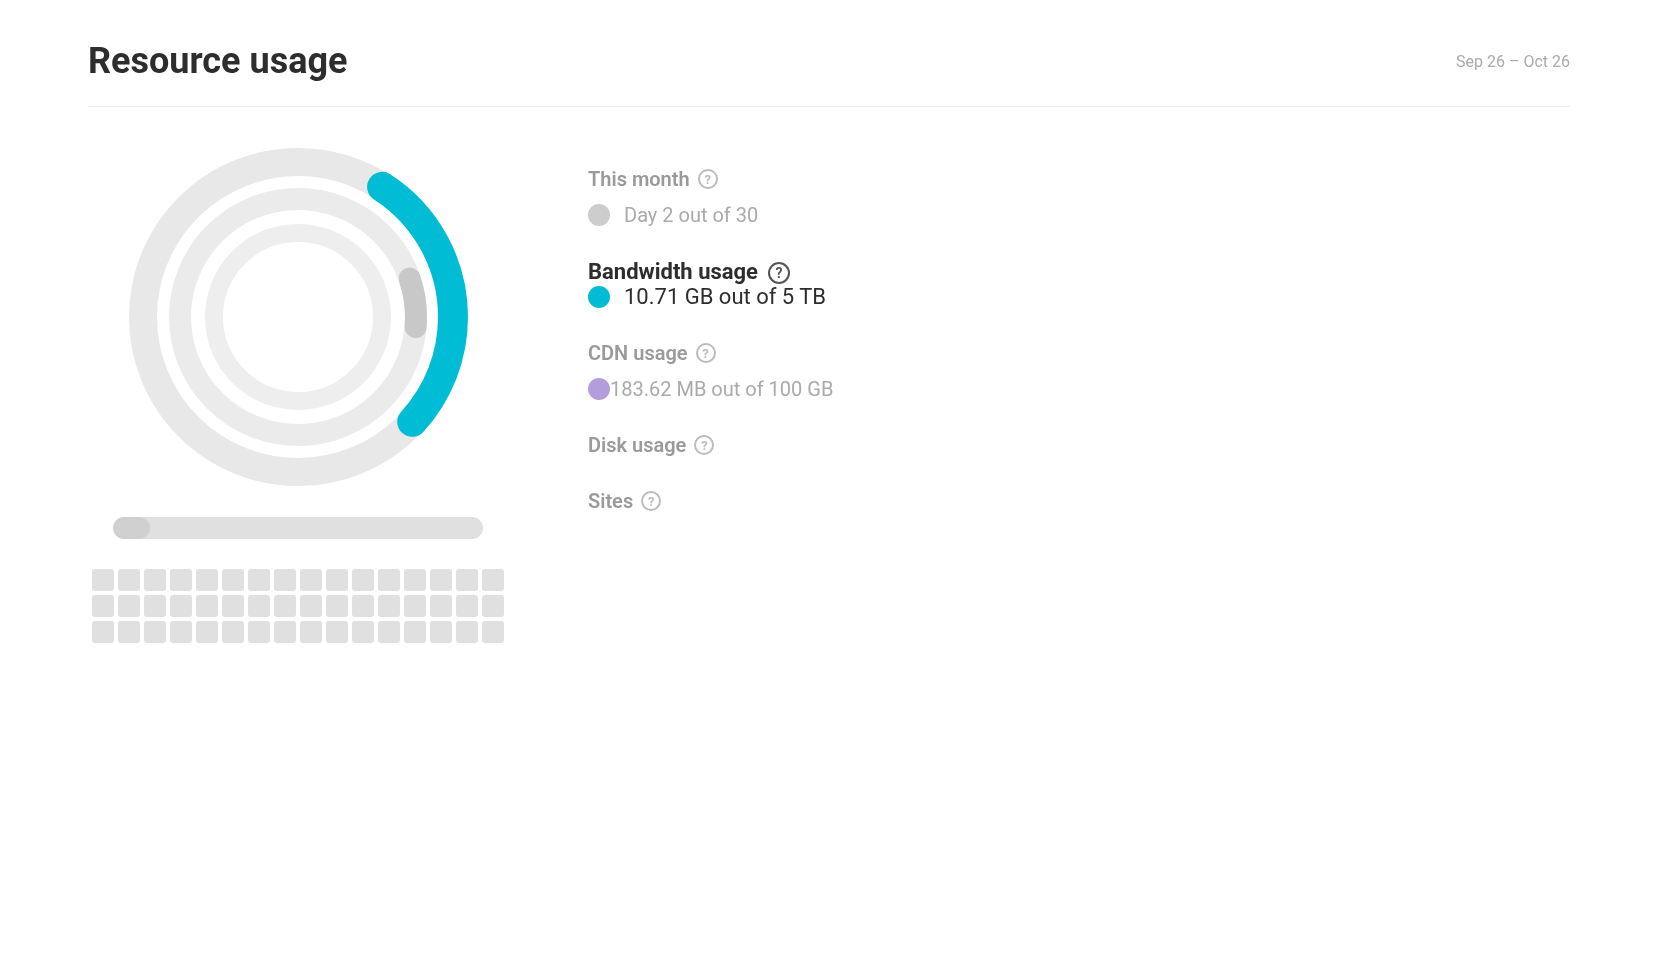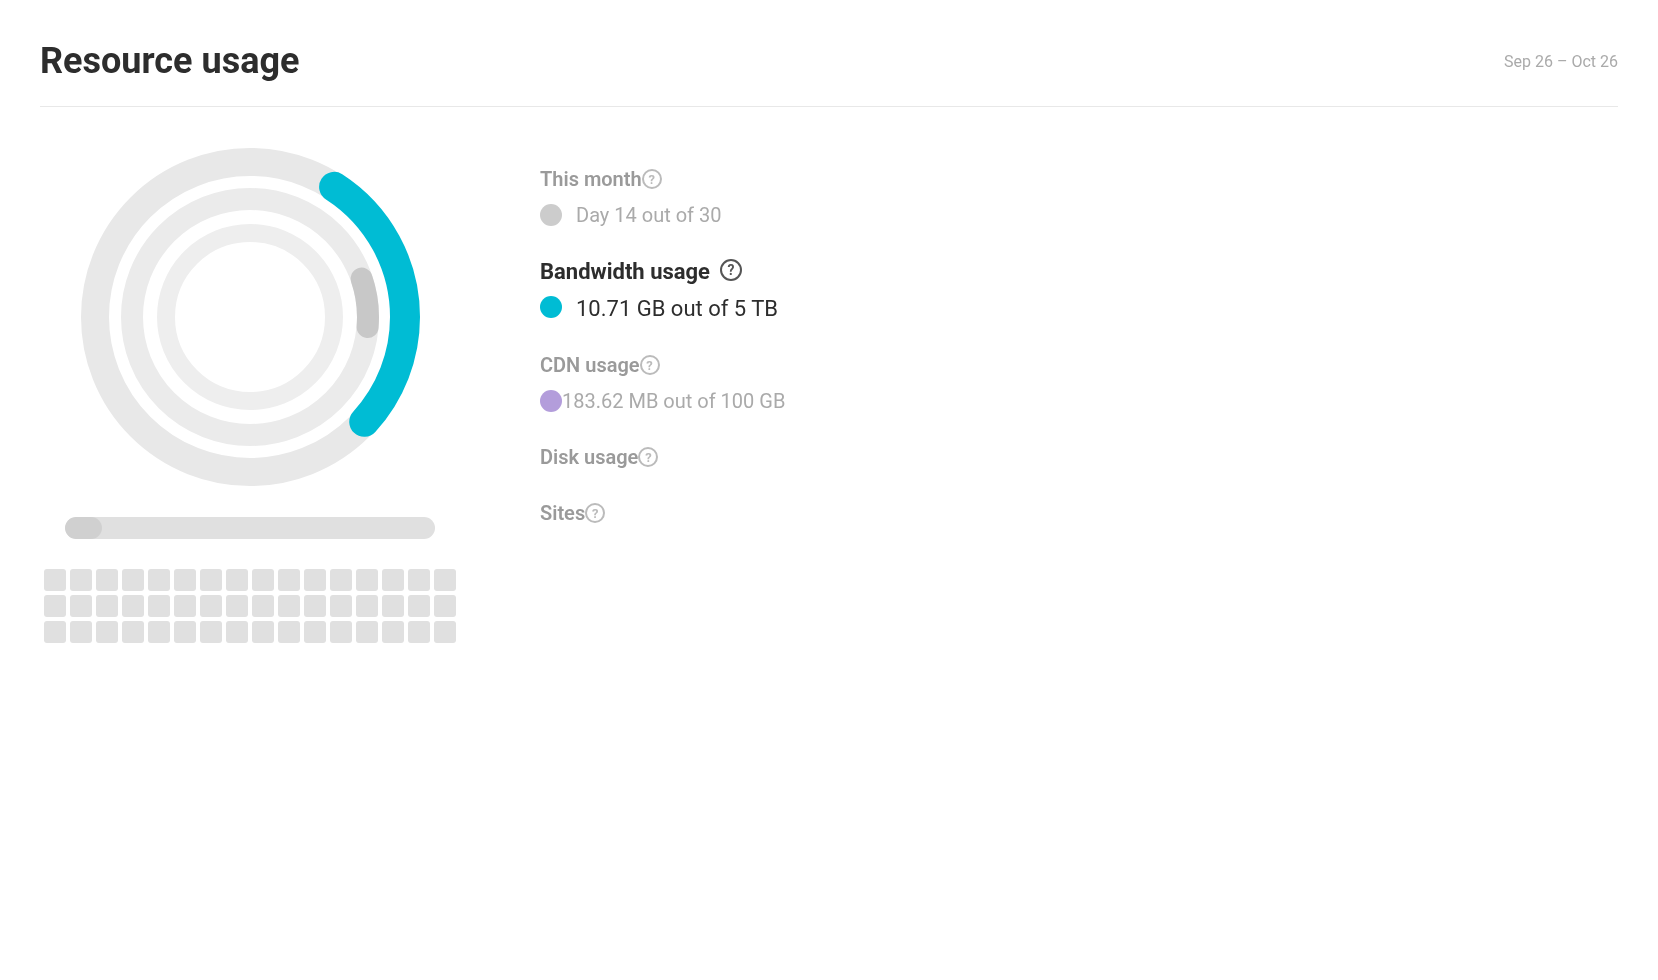--- a/index.html
+++ b/index.html
@@ -5,21 +5,21 @@
     * { box-sizing: border-box; margin: 0; padding: 0; }
     body {
       font-family: -apple-system, BlinkMacSystemFont, 'Segoe UI', Roboto, sans-serif;
       background: #ffffff;
       color: #333;
       width: 1658px;
       min-height: 980px;
     }
 
     .page-container {
-      padding: 40px 40px;
+      padding: 40px 88px;
     }
 
     .header {
       display: flex;
       justify-content: space-between;
       align-items: center;
       padding-bottom: 24px;
       border-bottom: 1px solid #e8e8e8;
       margin-bottom: 40px;
     }
@@ -104,20 +104,21 @@
     .this-month-group {
       margin-bottom: 32px;
     }
 
     .section-label {
       font-size: 20px;
       font-weight: 600;
       color: #9a9a9a;
       display: flex;
       align-items: center;
+      gap: 8px;
       margin-bottom: 12px;
     }
 
     .section-label .help-icon {
       width: 20px;
       height: 20px;
       border-radius: 50%;
       border: 2px solid #bbb;
       display: inline-flex;
       align-items: center;
@@ -155,42 +156,42 @@
 
     .bandwidth-group {
       margin-bottom: 32px;
     }
 
     .bandwidth-label {
       font-size: 22px;
       font-weight: 700;
       color: #2d2d2d;
       display: flex;
-      align-items: flex-start;
+      align-items: flex-end;
       gap: 10px;
-      margin-bottom: 12px;
     }
 
     .bandwidth-label .help-icon {
       width: 22px;
       height: 22px;
       border-radius: 50%;
       border: 2px solid #555;
       display: inline-flex;
       align-items: center;
       justify-content: center;
       font-size: 14px;
       color: #555;
       font-weight: 700;
       cursor: pointer;
       flex-shrink: 0;
     }
 
     .bandwidth-value {
       display: flex;
+      align-items: center;
       gap: 14px;
       font-size: 22px;
       color: #2d2d2d;
       font-weight: 400;
     }
 
     .cdn-group, .disk-group, .sites-group {
       margin-bottom: 32px;
     }
 
@@ -295,21 +296,21 @@
 
     <div class="stats-section">
 
       <div class="this-month-group">
         <div class="section-label">
           <span>This month</span>
           <span class="help-icon">?</span>
         </div>
         <div class="stat-row">
           <span class="dot dot-gray"></span>
-          <span>Day 14 out of 30</span>
+          <span>Day 2 out of 30</span>
         </div>
       </div>
 
       <div class="bandwidth-group">
         <div class="bandwidth-label">
           <span>Bandwidth usage</span>
           <span class="help-icon">?</span>
         </div>
         <div class="bandwidth-value">
           <span class="dot dot-teal"></span>

